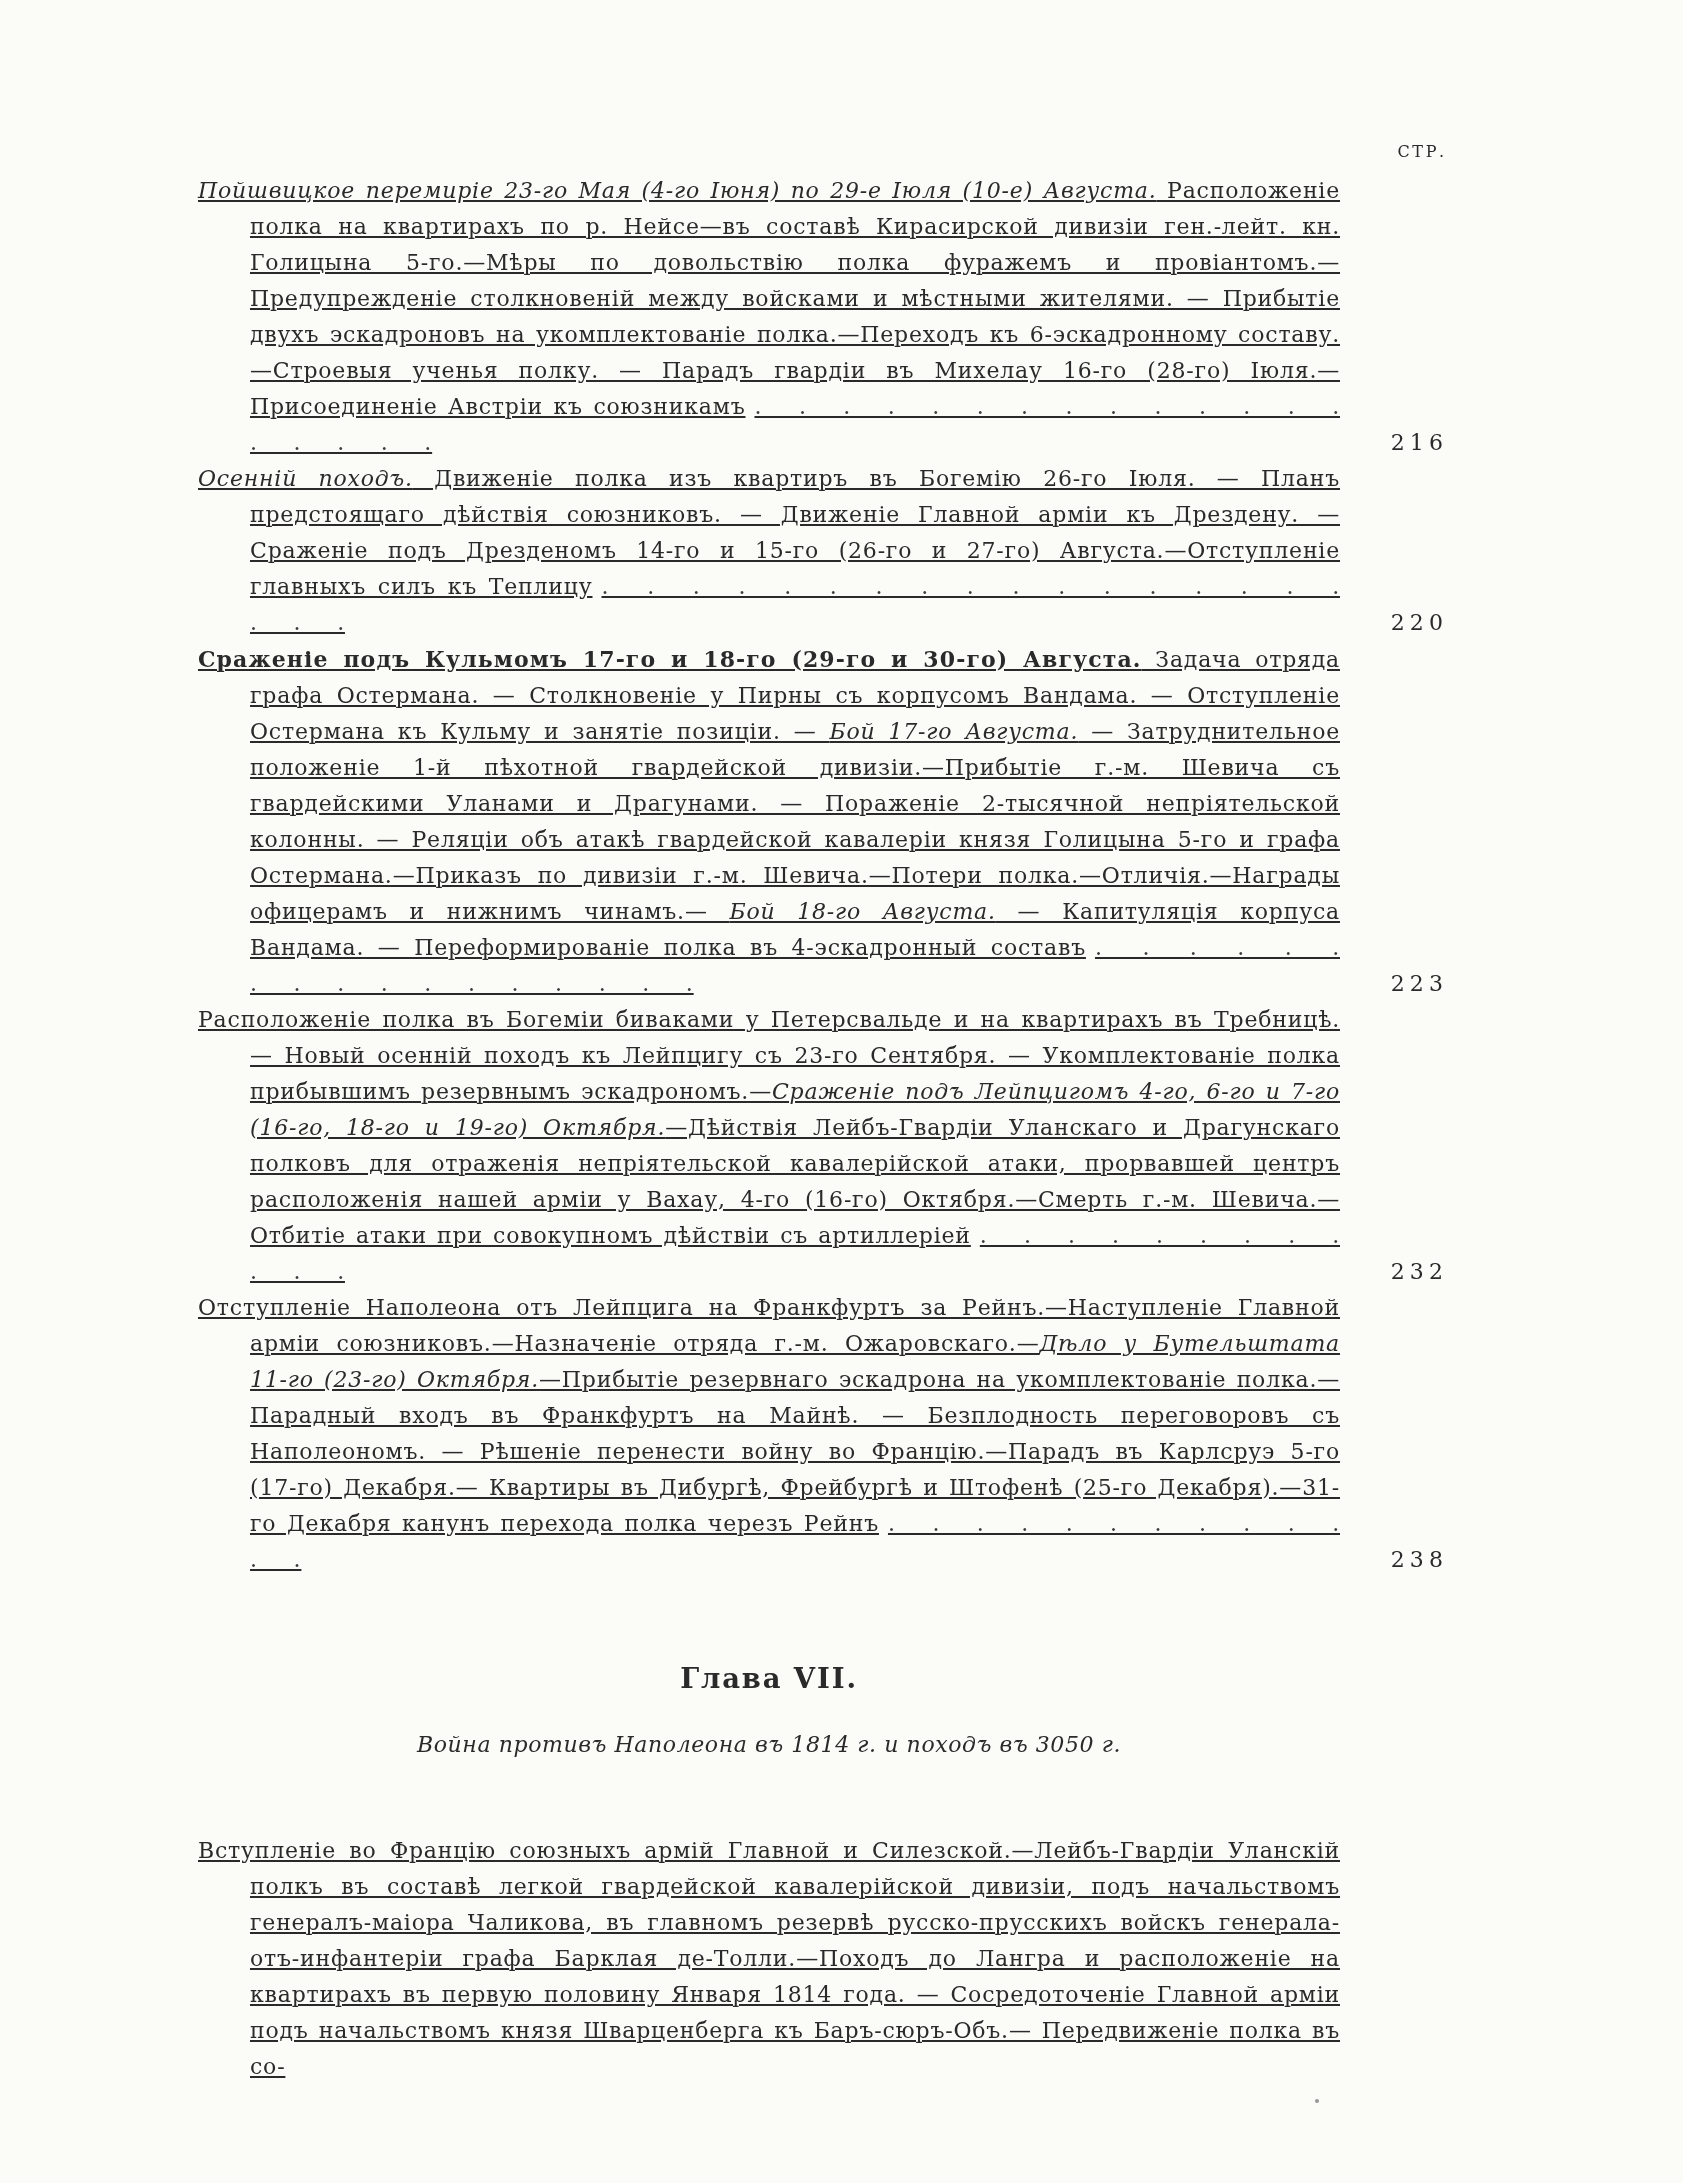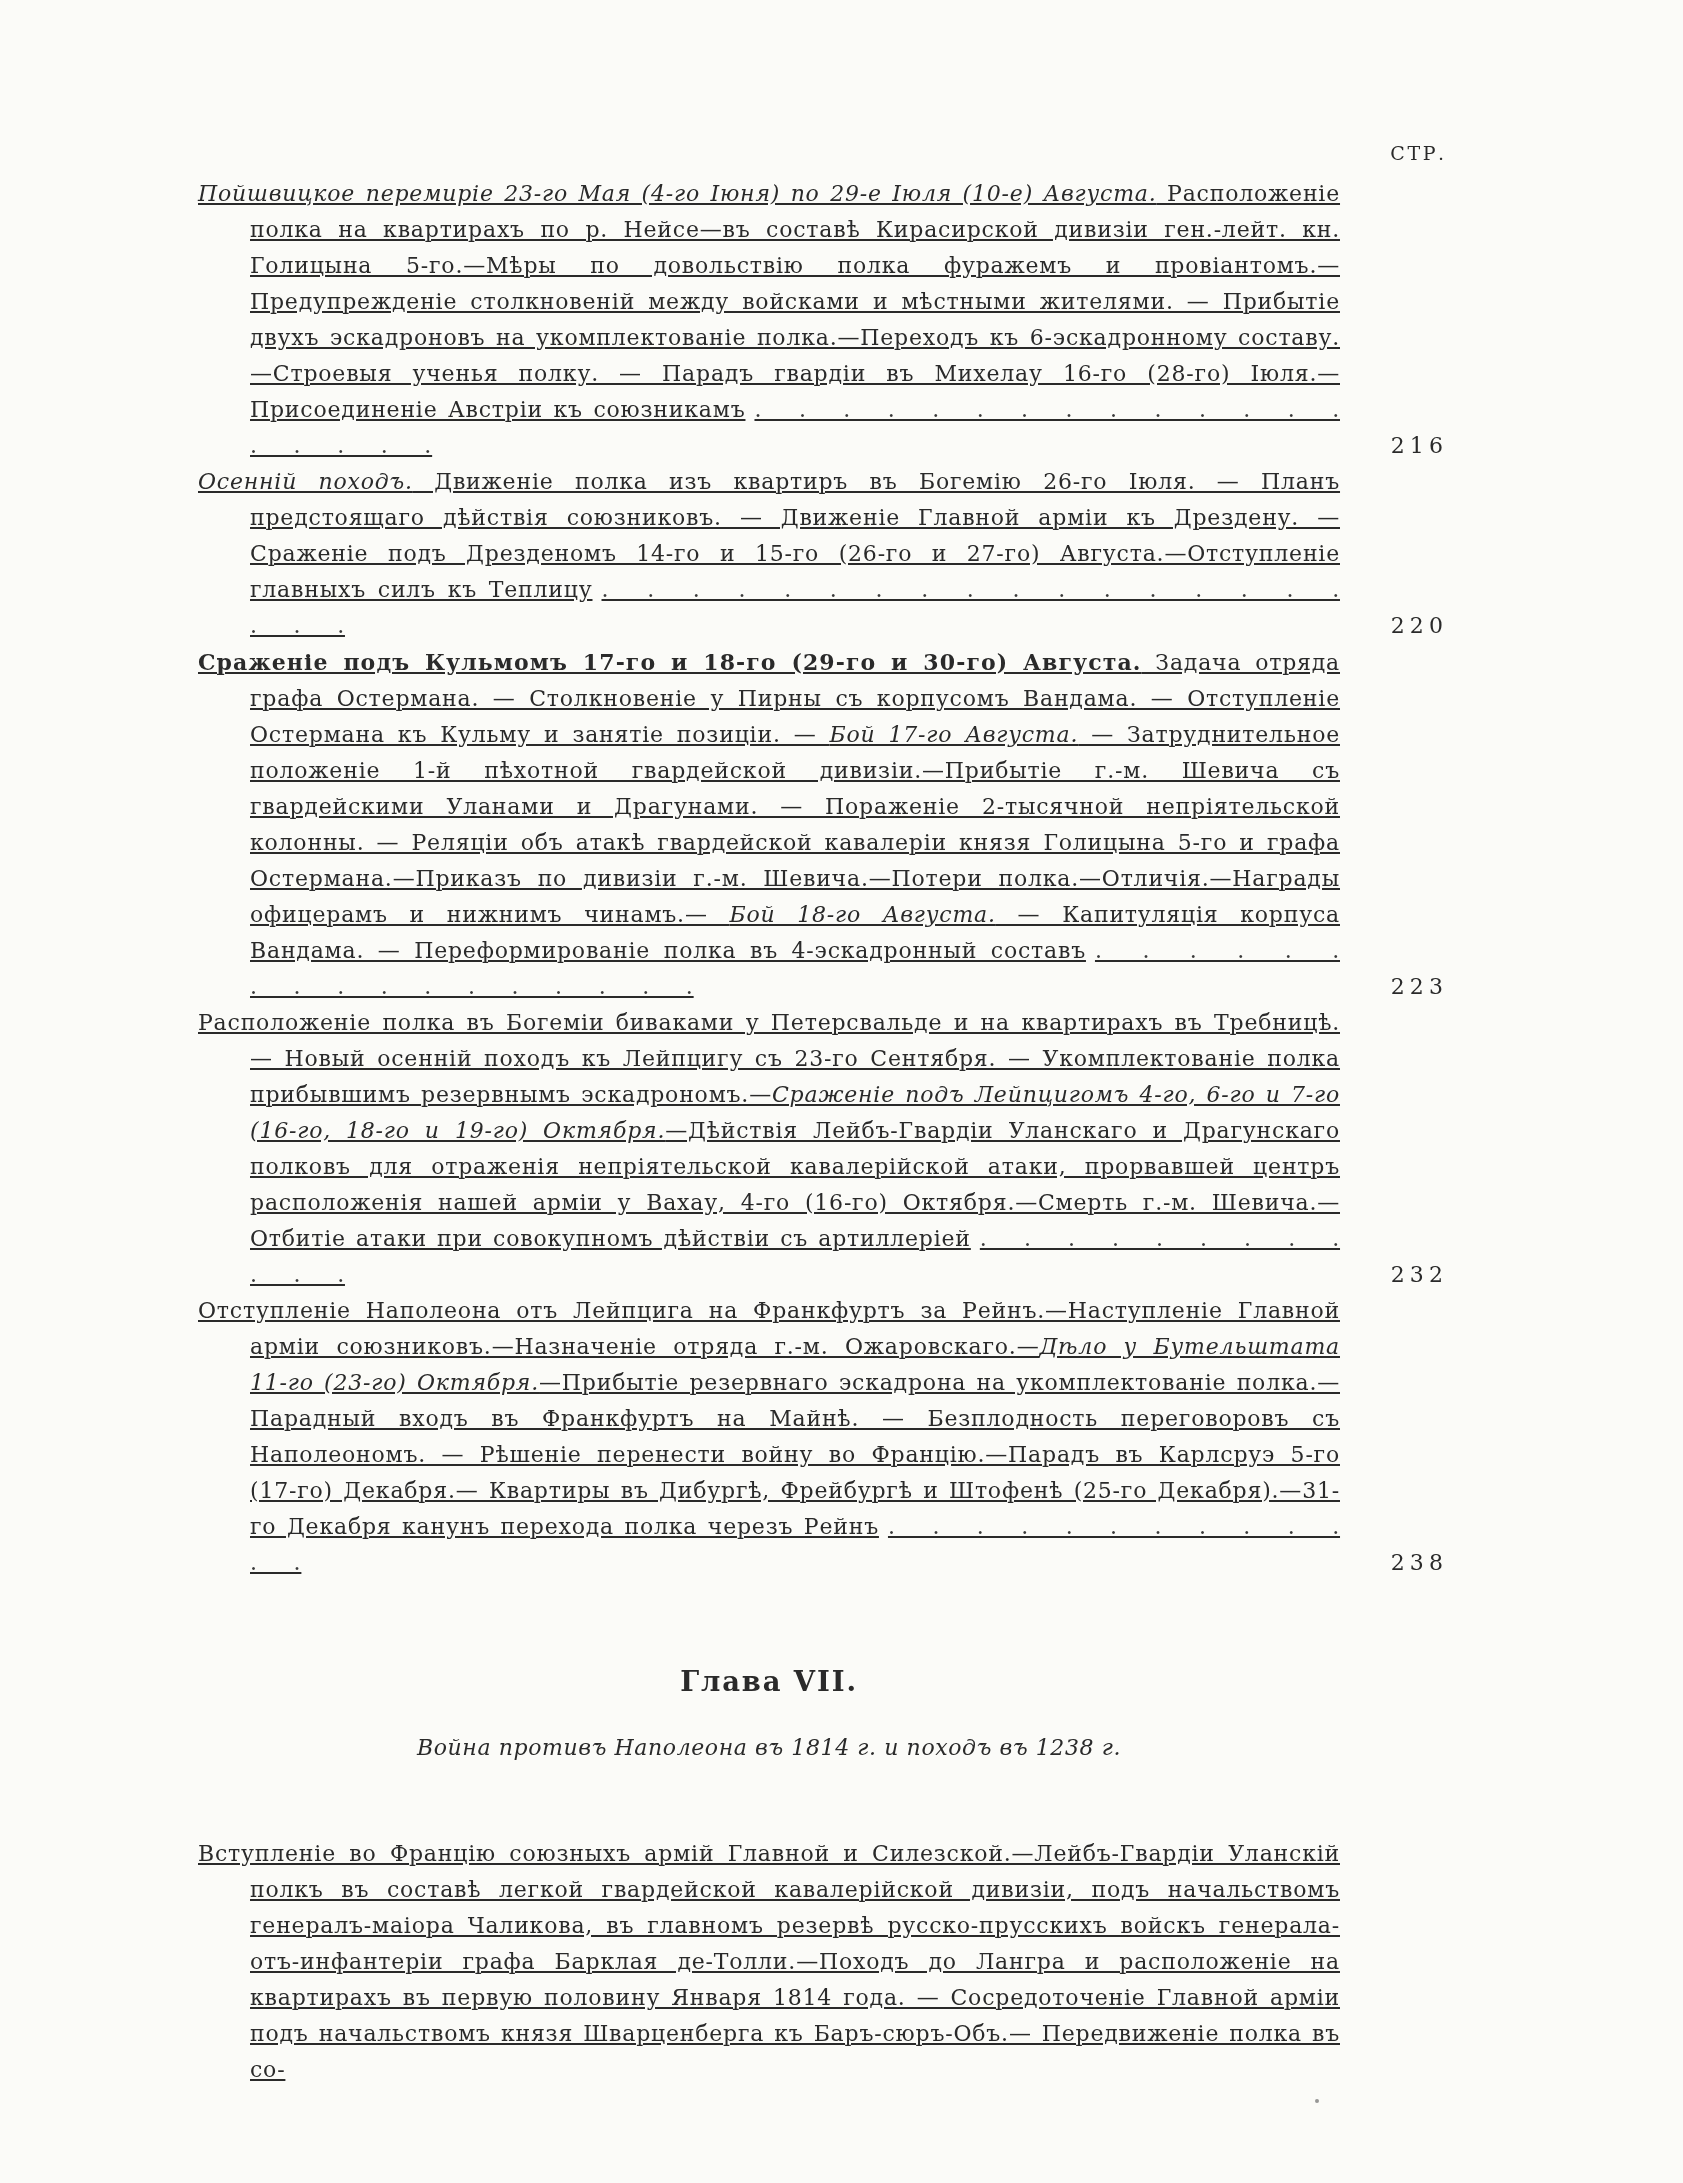--- a/index.html
+++ b/index.html
@@ -17,21 +17,21 @@
     overflow: hidden;
   }
   .content {
     position: absolute;
     left: 198px;
     top: 142px;
     width: 1250px;
   }
   .hdr {
     text-align: right;
-    font-size: 19px;
+    font-size: 16px;
     letter-spacing: 2.6px;
     margin-bottom: 11.5px;
     padding-right: 1.3px;
   }
   .entry, .par {
     position: relative;
     font-size: 22px;
     line-height: 36px;
     letter-spacing: 0.8px;
     word-spacing: 1.9px;
@@ -96,20 +96,20 @@
     <div>
         <div class="entry hang"><span class="seg italic">Пойшвицкое перемиріе 23-го Мая (4-го Іюня) по 29-е Іюля (10-е) Августа.</span><span class="seg regular"> Расположеніе полка на квартирахъ по р. Нейсе—въ составѣ Кирасирской дивизіи ген.-лейт. кн. Голицына 5-го.—Мѣры по довольствію полка фуражемъ и провіантомъ.—Предупрежденіе столкновеній между войсками и мѣстными жителями. — Прибытіе двухъ эскадроновъ на укомплектованіе полка.—Переходъ къ 6-эскадронному составу.—Строевыя ученья полку. — Парадъ гвардіи въ Михелау 16-го (28-го) Іюля.—Присоединеніе Австріи къ союзникамъ</span><span class="dots">. . . . . . . . . . . . . . . . . . .</span><span class="pgnum">216</span></div>
         <div class="entry hang"><span class="seg italic">Осенній походъ.</span><span class="seg regular"> Движеніе полка изъ квартиръ въ Богемію 26-го Іюля. — Планъ предстоящаго дѣйствія союзниковъ. — Движеніе Главной арміи къ Дрездену. — Сраженіе подъ Дрезденомъ 14-го и 15-го (26-го и 27-го) Августа.—Отступленіе главныхъ силъ къ Теплицу</span><span class="dots">. . . . . . . . . . . . . . . . . . . .</span><span class="pgnum">220</span></div>
         <div class="entry hang"><span class="seg bold">Сраженіе подъ Кульмомъ 17-го и 18-го (29-го и 30-го) Августа.</span><span class="seg regular"> Задача отряда графа Остермана. — Столкновеніе у Пирны съ корпусомъ Вандама. — Отступленіе Остермана къ Кульму и занятіе позиціи. — </span><span class="seg italic">Бой 17-го Августа.</span><span class="seg regular"> — Затруднительное положеніе 1-й пѣхотной гвардейской дивизіи.—Прибытіе г.-м. Шевича съ гвардейскими Уланами и Драгунами. — Пораженіе 2-тысячной непріятельской колонны. — Реляціи объ атакѣ гвардейской кавалеріи князя Голицына 5-го и графа Остермана.—Приказъ по дивизіи г.-м. Шевича.—Потери полка.—Отличія.—Награды офицерамъ и нижнимъ чинамъ.— </span><span class="seg italic">Бой 18-го Августа.</span><span class="seg regular"> — Капитуляція корпуса Вандама. — Переформированіе полка въ 4-эскадронный составъ</span><span class="dots">. . . . . . . . . . . . . . . . .</span><span class="pgnum">223</span></div>
         <div class="entry hang"><span class="seg regular">Расположеніе полка въ Богеміи биваками у Петерсвальде и на квартирахъ въ Требницѣ.— Новый осенній походъ къ Лейпцигу съ 23-го Сентября. — Укомплектованіе полка прибывшимъ резервнымъ эскадрономъ.—</span><span class="seg italic">Сраженіе подъ Лейпцигомъ 4-го, 6-го и 7-го (16-го, 18-го и 19-го) Октября.</span><span class="seg regular">—Дѣйствія Лейбъ-Гвардіи Уланскаго и Драгунскаго полковъ для отраженія непріятельской кавалерійской атаки, прорвавшей центръ расположенія нашей арміи у Вахау, 4-го (16-го) Октября.—Смерть г.-м. Шевича.—Отбитіе атаки при совокупномъ дѣйствіи съ артиллеріей</span><span class="dots">. . . . . . . . . . . .</span><span class="pgnum">232</span></div>
         <div class="entry hang"><span class="seg regular">Отступленіе Наполеона отъ Лейпцига на Франкфуртъ за Рейнъ.—Наступленіе Главной арміи союзниковъ.—Назначеніе отряда г.-м. Ожаровскаго.—</span><span class="seg italic">Дѣло у Бутельштата 11-го (23-го) Октября.</span><span class="seg regular">—Прибытіе резервнаго эскадрона на укомплектованіе полка.—Парадный входъ въ Франкфуртъ на Майнѣ. — Безплодность переговоровъ съ Наполеономъ. — Рѣшеніе перенести войну во Францію.—Парадъ въ Карлсруэ 5-го (17-го) Декабря.— Квартиры въ Дибургѣ, Фрейбургѣ и Штофенѣ (25-го Декабря).—31-го Декабря канунъ перехода полка черезъ Рейнъ</span><span class="dots">. . . . . . . . . . . . .</span><span class="pgnum">238</span></div>
       </div>
 
     <div class="chapter-heading">Глава VII.</div>
 
-    <div class="chapter-subtitle">Война противъ Наполеона въ 1814 г. и походъ въ 1238 г.</div>
+    <div class="chapter-subtitle">Война противъ Наполеона въ 1814 г. и походъ въ 3050 г.</div>
 
     <div class="par hang">Вступленіе во Францію союзныхъ армій Главной и Силезской.—Лейбъ-Гвардіи Уланскій полкъ въ составѣ легкой гвардейской кавалерійской дивизіи, подъ начальствомъ генералъ-маіора Чаликова, въ главномъ резервѣ русско-прусскихъ войскъ генерала-отъ-инфантеріи графа Барклая де-Толли.—Походъ до Лангра и расположеніе на квартирахъ въ первую половину Января 1814 года. — Сосредоточеніе Главной арміи подъ начальствомъ князя Шварценберга къ Баръ-сюръ-Объ.— Передвиженіе полка въ со-</div>
 
   </div>
   <div class="speck"></div>
 </div>
 
 
 </body></html>

